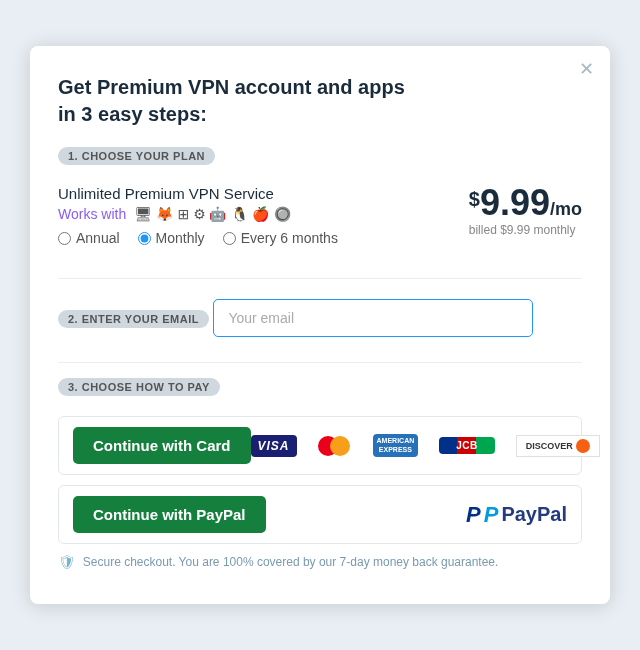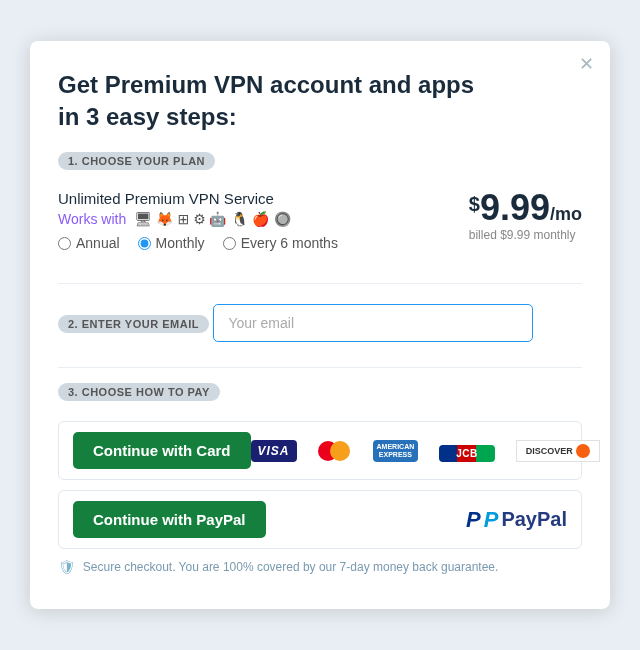--- a/index.html
+++ b/index.html
@@ -25,21 +25,21 @@
       top: 14px;
       right: 16px;
       color: #aab8c2;
       font-size: 18px;
       cursor: pointer;
       background: none;
       border: none;
       line-height: 1;
     }
     .title {
-      font-size: 24px;
+      font-size: 20px;
       font-weight: 700;
       color: #1a2b3c;
       margin-bottom: 18px;
       line-height: 1.35;
     }
     .step-label {
       display: inline-block;
       background: #d0d8df;
       color: #555;
       font-size: 11px;
@@ -166,21 +166,21 @@
       border-radius: 5px;
       padding: 10px 20px;
       font-size: 15px;
       font-weight: 600;
       cursor: pointer;
       white-space: nowrap;
     }
     .card-icons {
       display: flex;
       gap: 21px;
-      align-items: flex-end;
+      align-items: center;
     }
     .card-badge {
       border-radius: 4px;
       font-size: 10px;
       font-weight: 800;
       padding: 3px 6px;
       letter-spacing: 0.5px;
       color: #fff;
     }
     .visa-badge {

